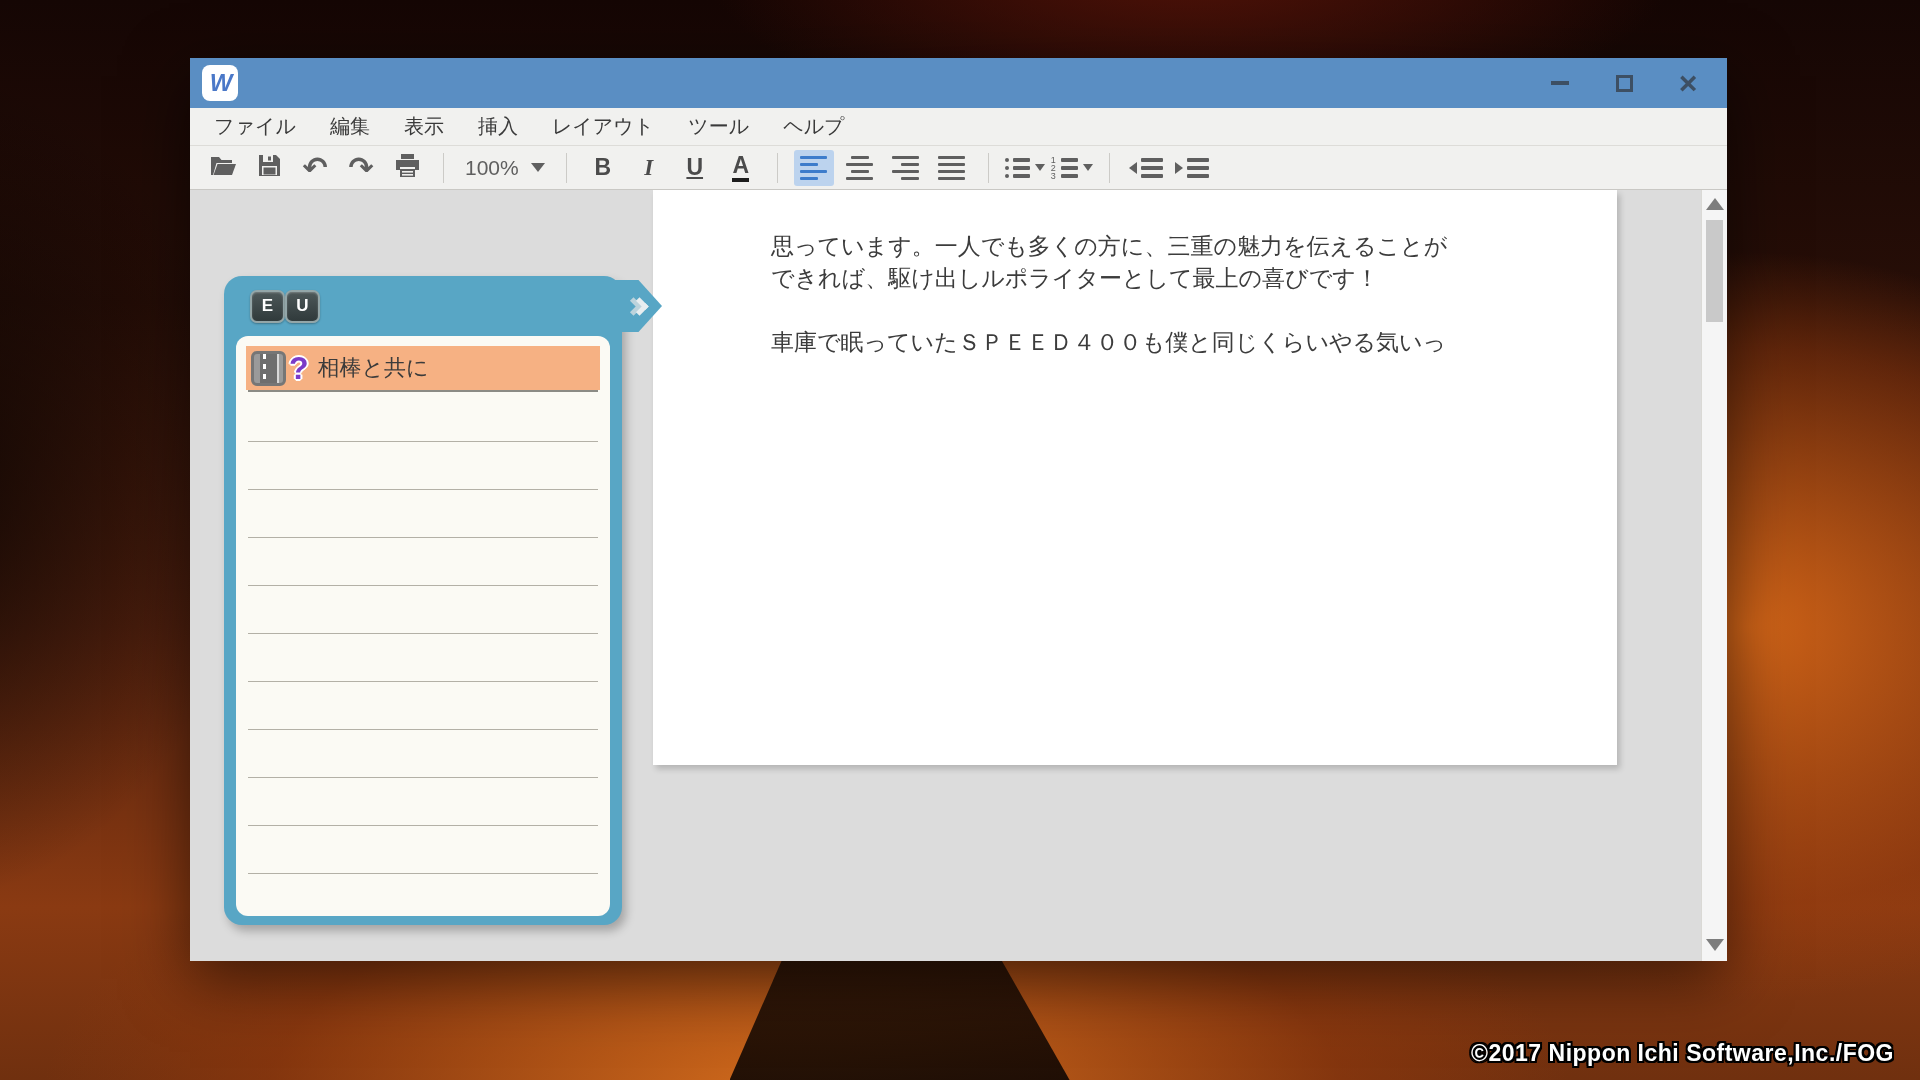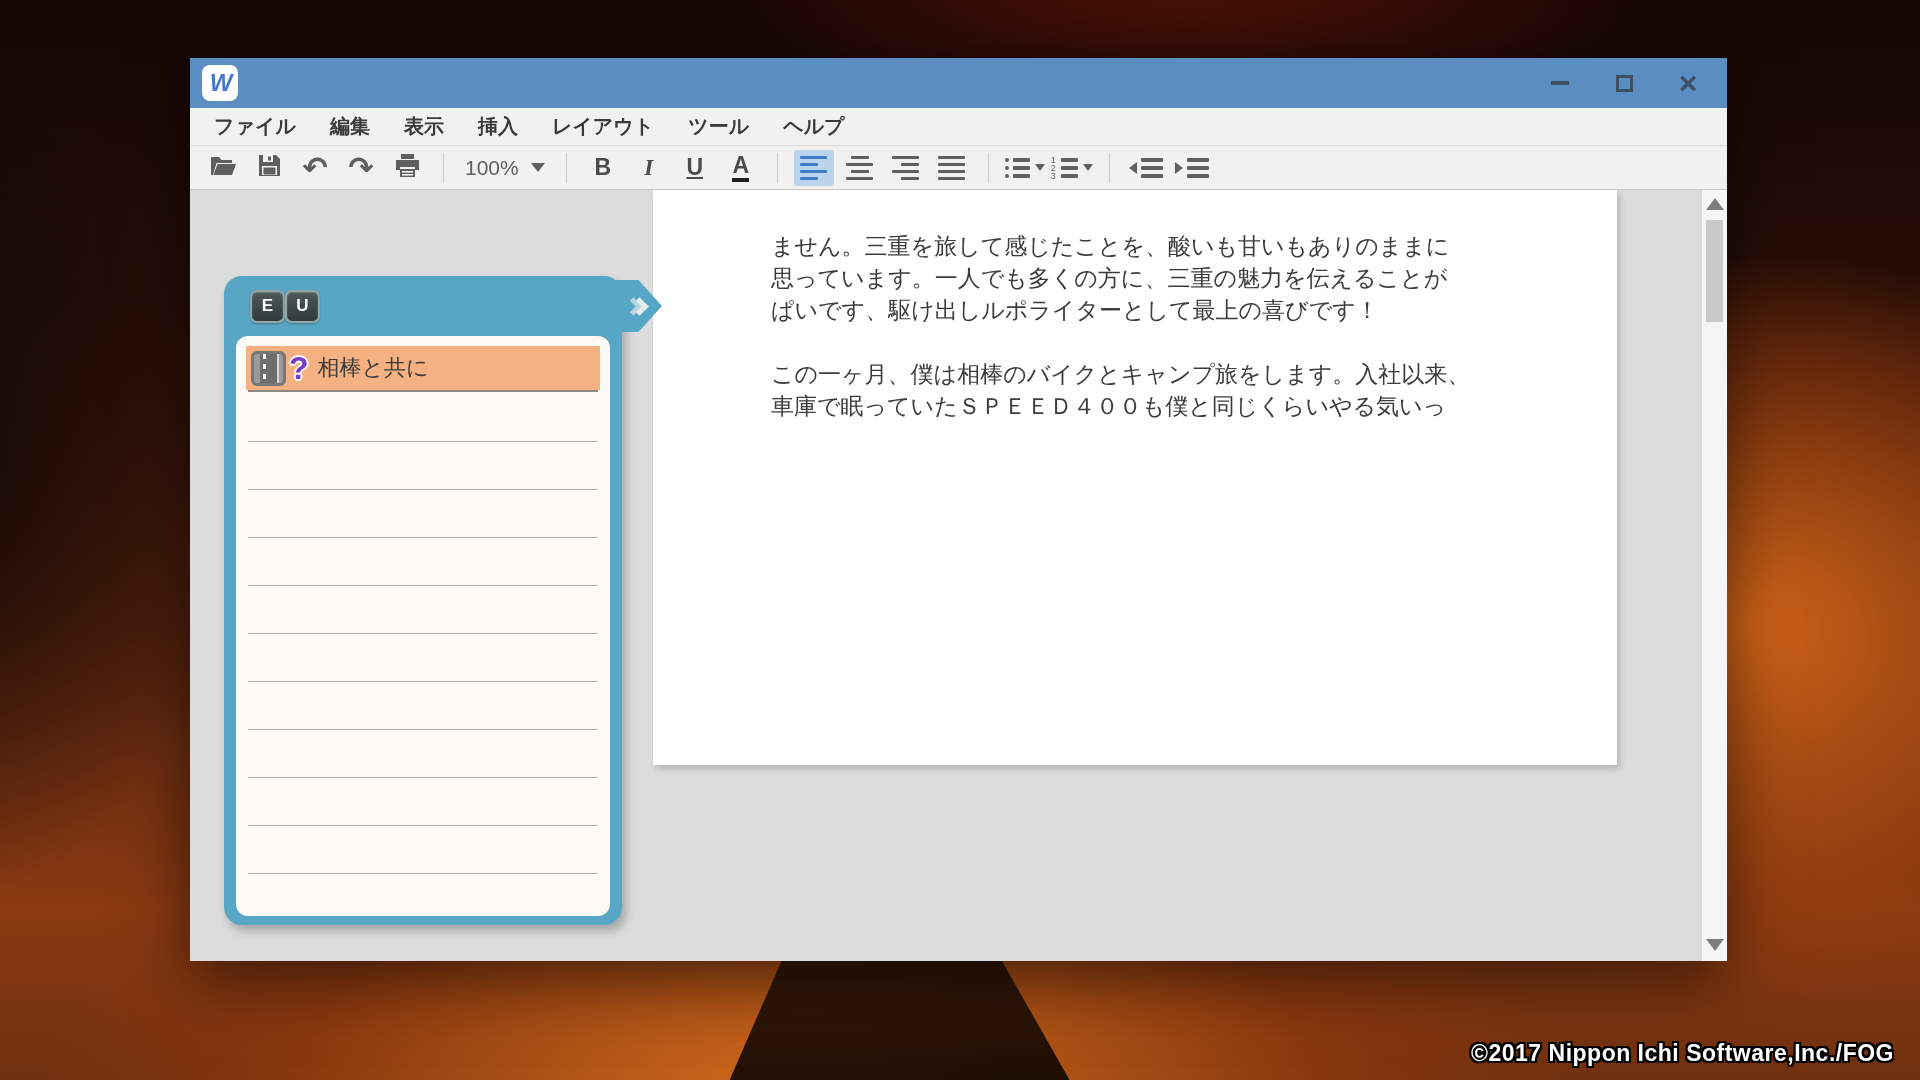--- a/index.html
+++ b/index.html
@@ -38,21 +38,21 @@
   }
   .win-controls { margin-left:auto; display:flex; align-items:center; gap:30px; }
   .win-btn { width:34px; height:34px; display:flex; align-items:center; justify-content:center; cursor:pointer; }
   .ic-min { width:18px; height:4px; background:#3d4f63; }
   .ic-max { width:17px; height:17px; border:3px solid #3d4f63; }
   .ic-close { font-size:32px; font-weight:bold; color:#3d4f63; line-height:1; }
 
   .menubar {
     height:38px; background:#f1f1ef; display:flex; align-items:center;
     gap:34px; padding:0 0 0 24px; font-size:20px; color:#3a3a3a;
-    border-bottom:1px solid #dddcd8; flex:0 0 auto;font-weight:bold;
+    border-bottom:1px solid #dddcd8; flex:0 0 auto;
   }
   .menu-item { cursor:pointer; }
 
   
   .toolbar {
     height:44px; background:#f1f1ef; display:flex; align-items:center;
     padding:0 10px; border-bottom:1px solid #c9c8c4; flex:0 0 auto;
   }
   .tb-sep { width:1px; height:30px; background:#cccbc7; margin:0 13px; }
   .tb-btn {
@@ -351,26 +351,24 @@
             <i></i>
           </span>
       </span>
     </div>
   </div>
 
   <div class="content">
 
     <div class="page">
       <div>
-        <div class="doc-line">ません。三重を旅して感じたことを、酸いも甘いもありのままに</div>
         <div class="doc-line">思っています。一人でも多くの方に、三重の魅力を伝えることが</div>
-        <div class="doc-line">ぱいです、駆け出しルポライターとして最上の喜びです！</div>
+        <div class="doc-line">できれば、駆け出しルポライターとして最上の喜びです！</div>
       </div>
       <div class="para2">
-        <div class="doc-line">この一ヶ月、僕は相棒のバイクとキャンプ旅をします。入社以来、</div>
         <div class="doc-line">車庫で眠っていたＳＰＥＥＤ４００も僕と同じくらいやる気いっ</div>
       </div>
     </div>
 
     <div class="scrollbar">
       <div class="sb-up">
           <span class="tri-up"></span>
         </div>
       <div class="sb-thumb"></div>
       <div class="sb-down">

